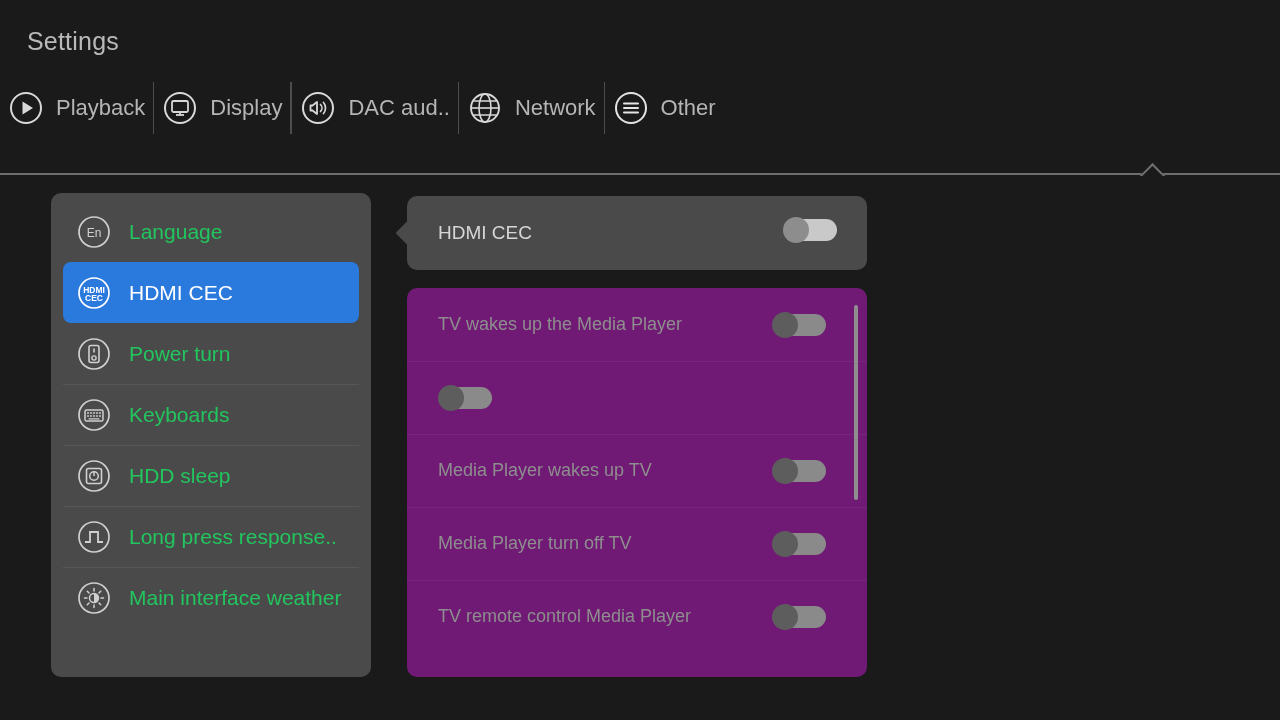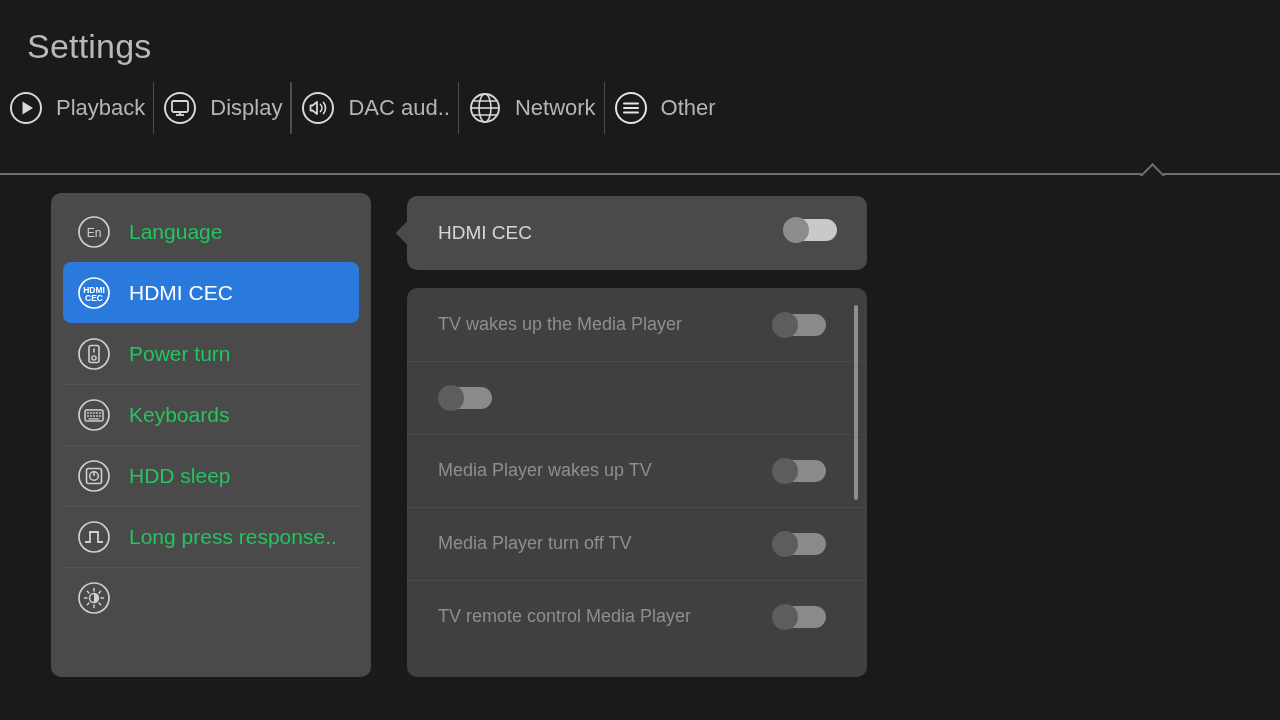--- a/index.html
+++ b/index.html
@@ -7,21 +7,21 @@
     width:1280px;height:720px;overflow:hidden;
     background:#1a1a1a;
     font-family:"Liberation Sans","DejaVu Sans",sans-serif;
     -webkit-font-smoothing:antialiased;
   }
   .screen{position:relative;width:1280px;height:720px;background:#1a1a1a;}
 
   
   .app-title{
     position:absolute;left:27px;top:27px;
-    font-size:34px;color:#b9b9b9;letter-spacing:.2px;
+    font-size:25px;color:#b9b9b9;letter-spacing:.2px;
   }
   .navbar{
     position:absolute;left:0;top:78px;width:1280px;height:60px;
     display:flex;align-items:center;
   }
   .nav-item{
     display:flex;align-items:center;height:60px;
     padding:0 8px;box-sizing:border-box;
   }
   .nav-item .ico{
@@ -83,21 +83,21 @@
     background:#4a4a4a;transform:rotate(45deg);
   }
   .cec-card .lbl{
     position:absolute;left:31px;top:0;height:74px;display:flex;align-items:center;
     font-size:19px;color:#d6d6d6;
   }
   .cec-card .sw{position:absolute;right:30px;top:21px;}
 
   .list-card{
     position:absolute;left:407px;top:288px;width:460px;height:389px;
-    background:#404040;border-radius:10px;overflow:hidden;
+    background:#701a75;border-radius:10px;overflow:hidden;
   }
   .row{
     position:relative;height:73px;display:flex;align-items:center;
     padding:0 0 0 31px;box-sizing:border-box;
   }
   .row + .row:before{
     content:"";position:absolute;left:0;right:0;top:0;height:1px;
     background:rgba(255,255,255,.055);
   }
   .row .lbl{font-size:18px;color:#8e8e8e;flex:1 1 auto;}
@@ -298,20 +298,21 @@
             <line x1="17" y1="24" x2="17" y2="26.5"></line>
             <line x1="7.5" y1="17" x2="10" y2="17"></line>
             <line x1="24" y1="17" x2="26.5" y2="17"></line>
             <line x1="10.3" y1="10.3" x2="12" y2="12"></line>
             <line x1="22" y1="22" x2="23.7" y2="23.7"></line>
             <line x1="10.3" y1="23.7" x2="12" y2="22"></line>
             <line x1="22" y1="12" x2="23.7" y2="10.3"></line>
           </g>
         </svg>
       </span>
+      <span class="lbl">Main interface weather</span>
     </div>
   </div>
 
   <div class="cec-card">
     <div class="pointer"></div>
     <div class="lbl">HDMI CEC</div>
     <div class="sw">
       <div class="toggle bright">
         <div class="track"></div>
         <div class="knob"></div>

